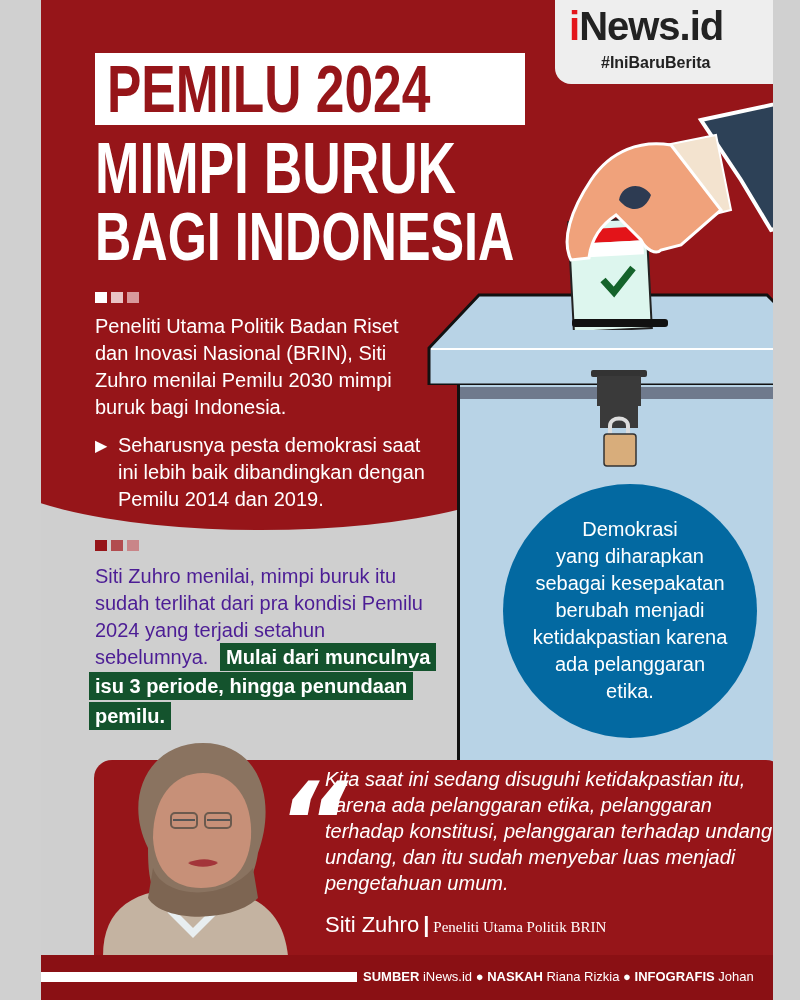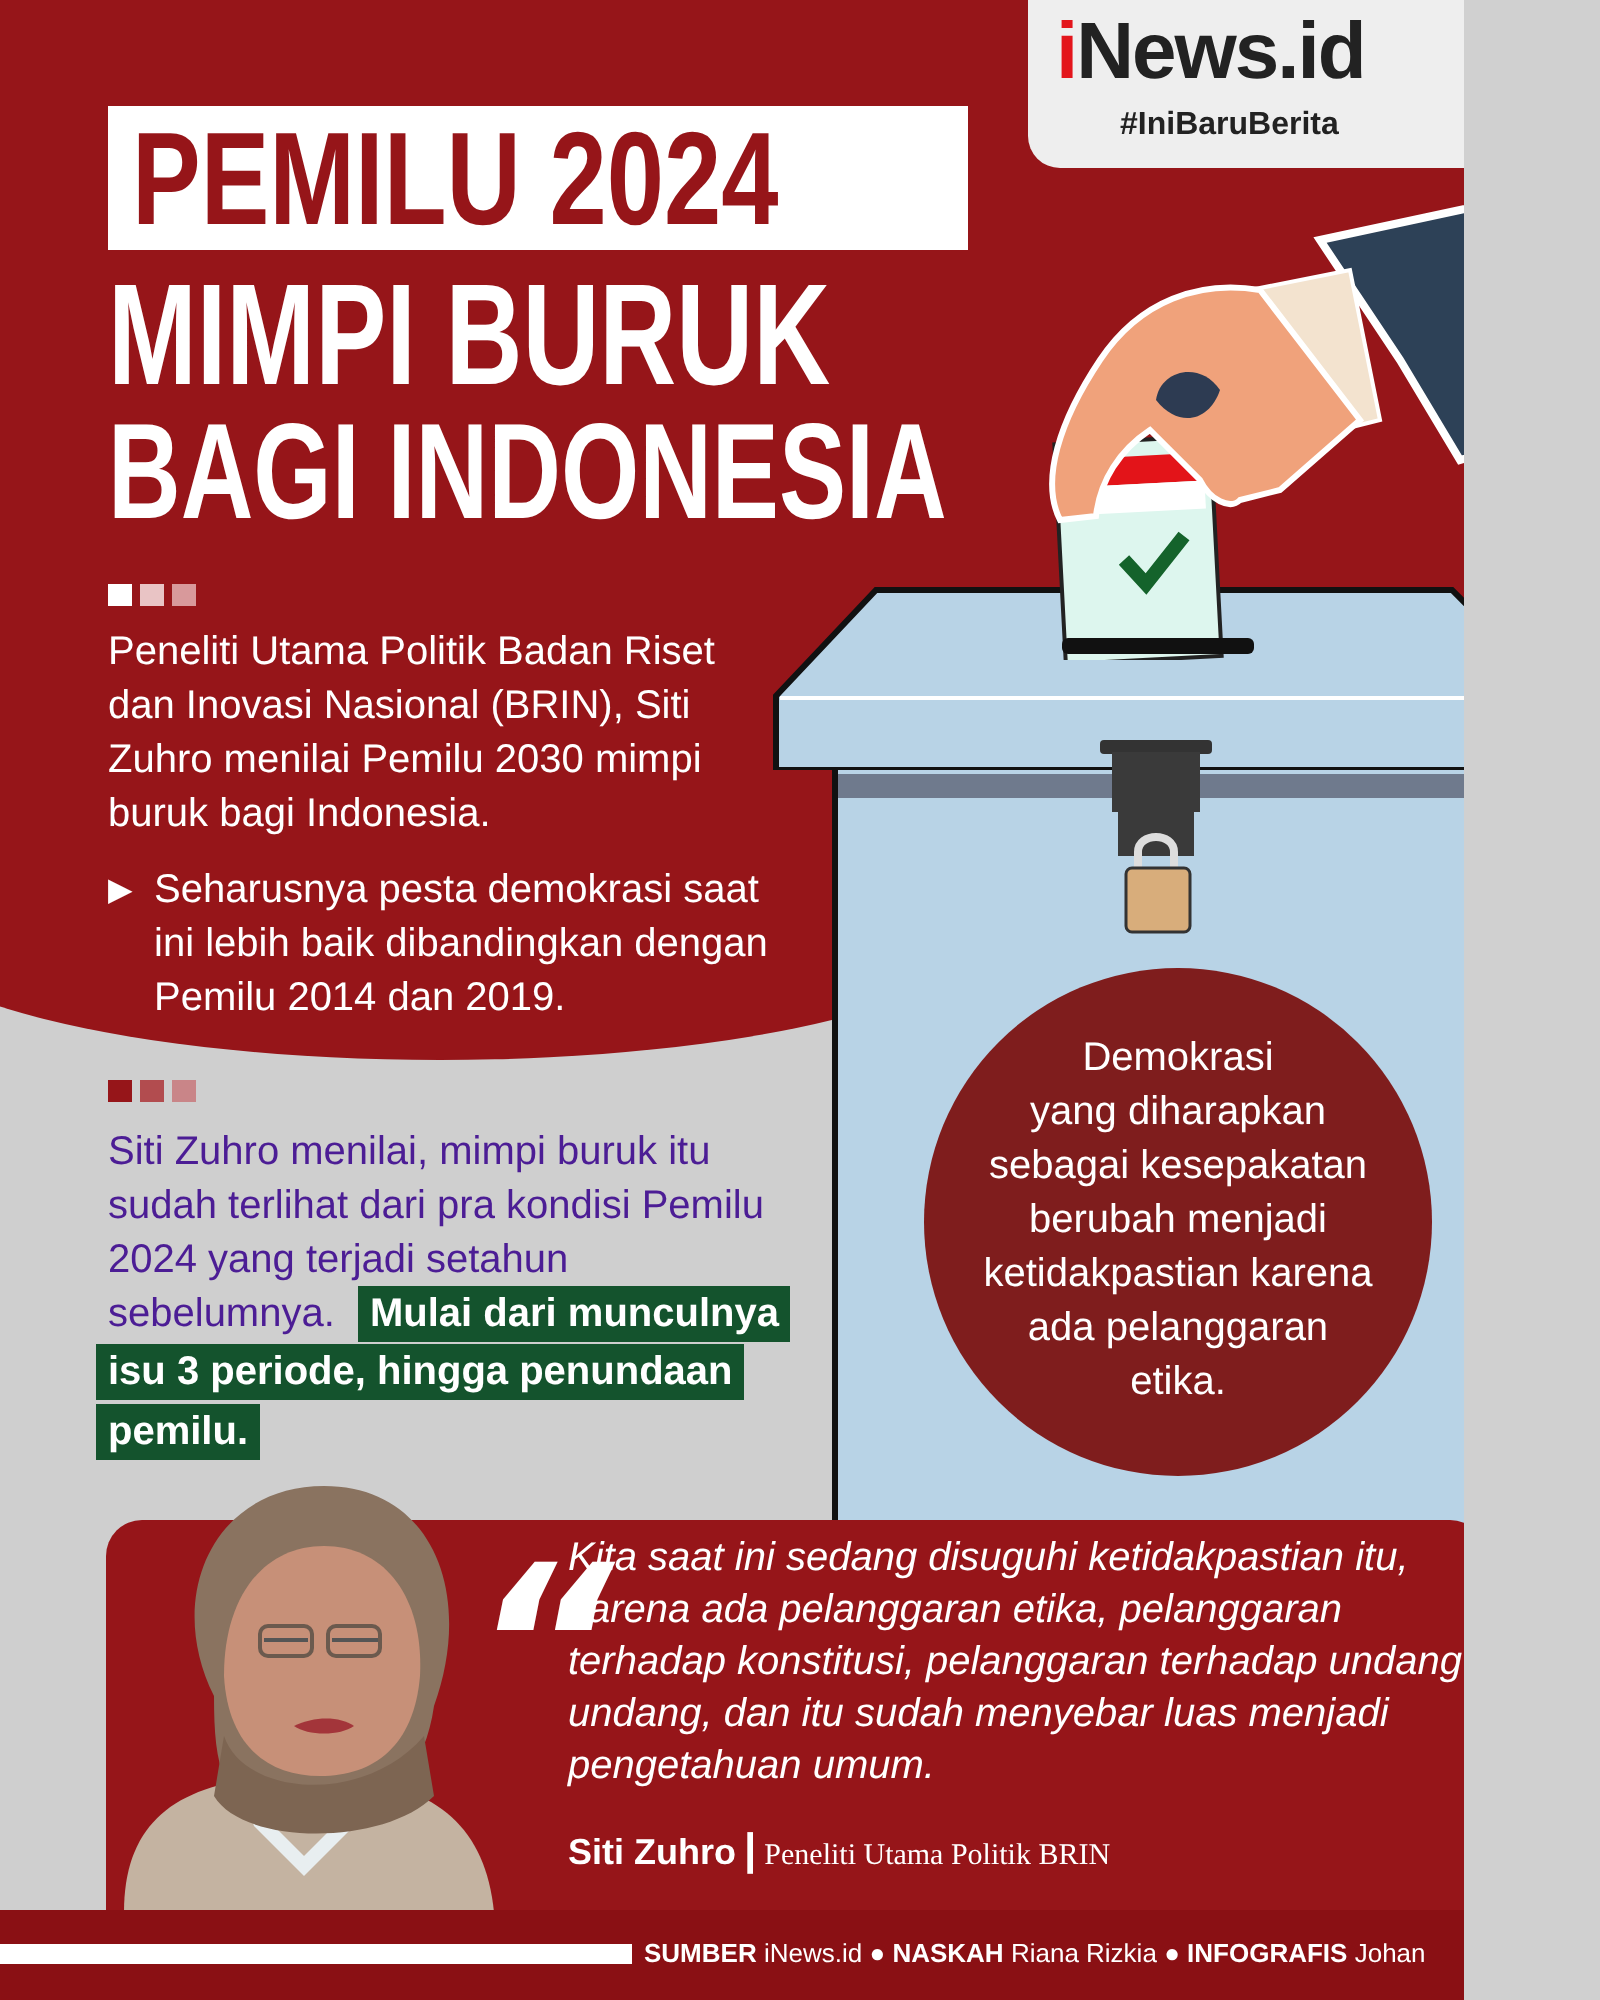--- a/index.html
+++ b/index.html
@@ -1,17 +1,17 @@
 <!DOCTYPE html>
 <html><head>
 <meta charset="utf-8">
 <style>
   * { margin:0; padding:0; box-sizing:border-box; }
   body { width:800px; height:1000px; overflow:hidden; background:#d0d0d0; font-family:"Liberation Sans", sans-serif; }
-  .canvas { position:relative; width:732px; height:1000px; background:#cfcfcf; overflow:hidden; }
+  .canvas { position:relative; width:732px; height:1000px; background:#cfcfcf; overflow:hidden;margin-left:41px; }
 
   
   .red-top { position:absolute; left:0; top:0; width:800px; height:520px; background:#961519;
     clip-path: polygon(0 0, 800px 0, 800px 330px, 770px 360px, 460px 500px, 420px 500px, 0 460px); }
   .red-wave { position:absolute; left:-60px; top:330px; width:560px; height:200px; background:#961519; border-radius:0 0 50% 50% / 0 0 35% 35%; }
 
   
   .logo-box { position:absolute; right:0; top:0; width:218px; height:84px; background:#eeeeee; border-bottom-left-radius:16px; }
   .logo-text { position:absolute; left:14px; top:4px; font-size:40px; font-weight:bold; color:#222; letter-spacing:-1px; }
   .logo-text .i { color:#e3151b; }
@@ -32,29 +32,29 @@
 
   .p2 { position:absolute; left:54px; top:563px; width:340px; font-size:20px; line-height:27px; color:#4c1d95; }
   .hl { position:absolute; background:#14532d; color:#fff; font-weight:bold; font-size:20px; line-height:28px; padding:0 6px; white-space:nowrap; }
 
   
   .box-body { position:absolute; left:416px; top:385px; width:332px; height:400px; background:#b8d3e6; border-left:3px solid #111; border-right:3px solid #111; }
   .box-shade { position:absolute; left:419px; top:387px; width:326px; height:12px; background:#6f7a8d; }
   .box-lid { position:absolute; left:386px; top:293px; width:396px; height:92px; }
   .slot { position:absolute; left:531px; top:319px; width:96px; height:8px; background:#111; border-radius:3px; }
 
-  .circle { position:absolute; left:462px; top:484px; width:254px; height:254px; border-radius:50%; background:#7f1d1d; color:#fff; font-size:20px; line-height:27px; text-align:center; padding-top:32px; }
+  .circle { position:absolute; left:462px; top:484px; width:254px; height:254px; border-radius:50%; background:#0369a1; color:#fff; font-size:20px; line-height:27px; text-align:center; padding-top:32px; }
   .circle div { white-space:nowrap; }
 
   
   .quote-panel { position:absolute; left:53px; top:760px; width:690px; height:195px; background:#961519; border-radius:18px 18px 0 0; }
   .quote-mark { position:absolute; left:236px; top:768px; font-size:110px; font-weight:bold; color:#fff; font-family:"DejaVu Sans", sans-serif; line-height:110px; font-style:italic; }
   .quote-text { position:absolute; left:284px; top:766px; width:470px; font-size:20px; line-height:26px; color:#fff; font-style:italic; }
   .quote-author { position:absolute; left:284px; top:912px; color:#fff; white-space:nowrap; }
-  .quote-author .name { font-size:18px; font-weight:bold; }
+  .quote-author .name { font-size:22px; font-weight:normal; }
   .quote-author .sep { font-size:22px; font-weight:bold; margin:0 4px; }
   .quote-author .role { font-size:15px;font-family:Liberation Serif, serif; }
 
   .portrait { position:absolute; left:52px; top:738px; width:200px; height:218px; }
 
   .footer { position:absolute; left:0; top:955px; width:800px; height:45px; background:#8a1014; }
   .footer-line { position:absolute; left:0; top:972px; width:316px; height:10px; background:#fff; }
   .footer-text { position:absolute; left:322px; top:969px; font-size:13px; color:#fff; white-space:nowrap;text-align:center; }
   .footer-text b { font-weight:bold; }
 </style>

